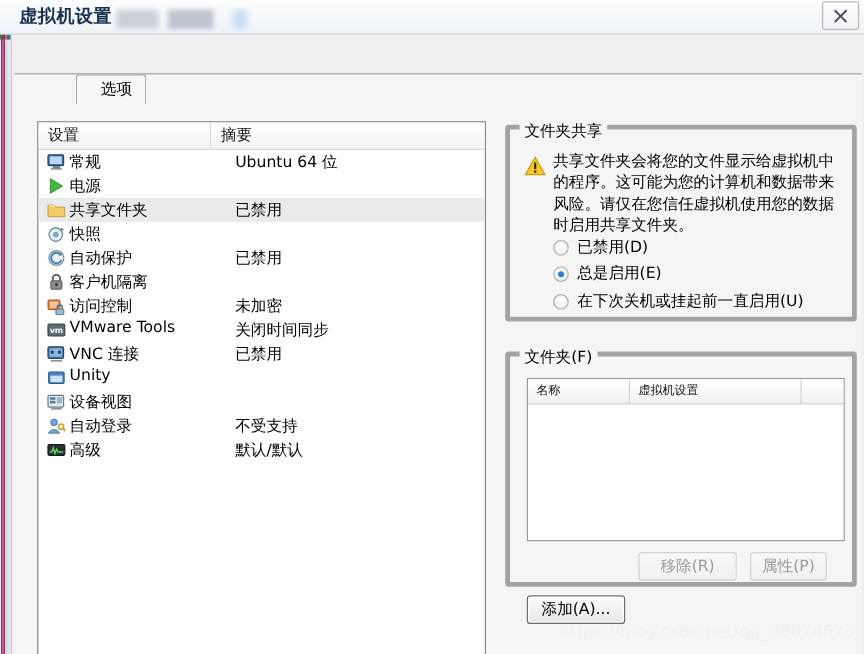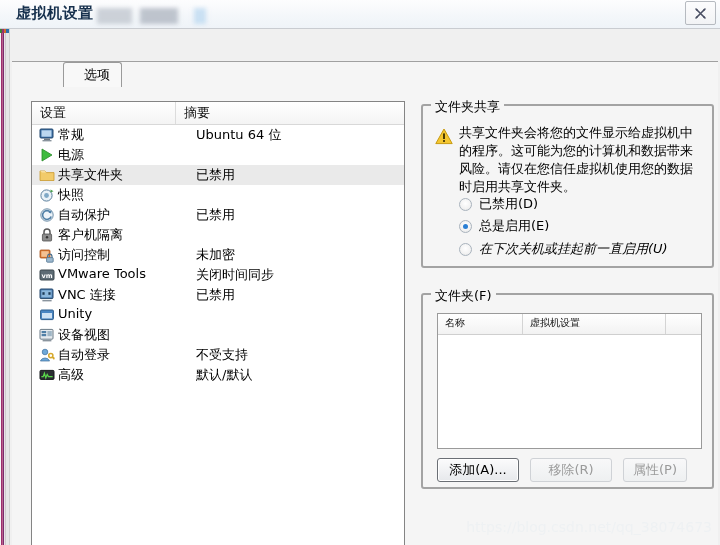--- a/index.html
+++ b/index.html
@@ -221,21 +221,21 @@
 
   
   #right-panel {
     position: absolute;
     left: 402px; top: 28px;
     width: 300px; height: 420px;
   }
 
   .groupbox {
     position: absolute;
-    border: 2px solid #a3a3a3;
+    border: 4px solid #a3a3a3;
     border-radius: 3px;
     box-sizing: border-box;
     background: transparent;
     padding-left: 24px;
   }
   .groupbox > .gb-title {
     position: absolute;
     left: 8px; top: -8px;
     padding: 0 4px;
     background: #f5f5f5;
@@ -285,21 +285,21 @@
     position: absolute;
     left: 3px; top: 3px;
     width: 5px; height: 5px;
     border-radius: 50%;
     background: #2a7fd4;
   }
   .radio-label { font-size: 13px; color: #000; }
 
   #radio-d { top: 88px; }
   #radio-e { top: 110px; }
-  #radio-u { top: 133px; font-style: italic; }
+  #radio-u { top: 133px; }
 
   
   #folders-table {
     position: absolute;
     left: 14px; top: 18px;
     width: 265px; height: 136px;
     background: #ffffff;
     border: 1px solid #9a9a9a;
     box-sizing: border-box;
     overflow: hidden;
@@ -346,21 +346,21 @@
   .btn.focused {
     border: 1px solid #6b6f75;
     box-shadow: inset 0 0 0 1px #ffffff;
   }
   .btn.disabled {
     color: #9a9a9a;
     cursor: default;
     background: linear-gradient(to bottom, #f8f8f9, #eef0f1);
     border-color: #cfd2d6;
   }
-  #btn-add    { left: 14px;  width: 82px; }
+  #btn-add    { left: 14px;  width: 82px; margin-top: 36px; }
   #btn-remove { left: 107px; width: 82px; }
   #btn-props  { left: 200px; width: 64px; }
 
   
   #watermark {
     position: absolute;
     right: 8px; bottom: 10px;
     font-size: 14px;
     color: #eef1f3;
     white-space: nowrap;

